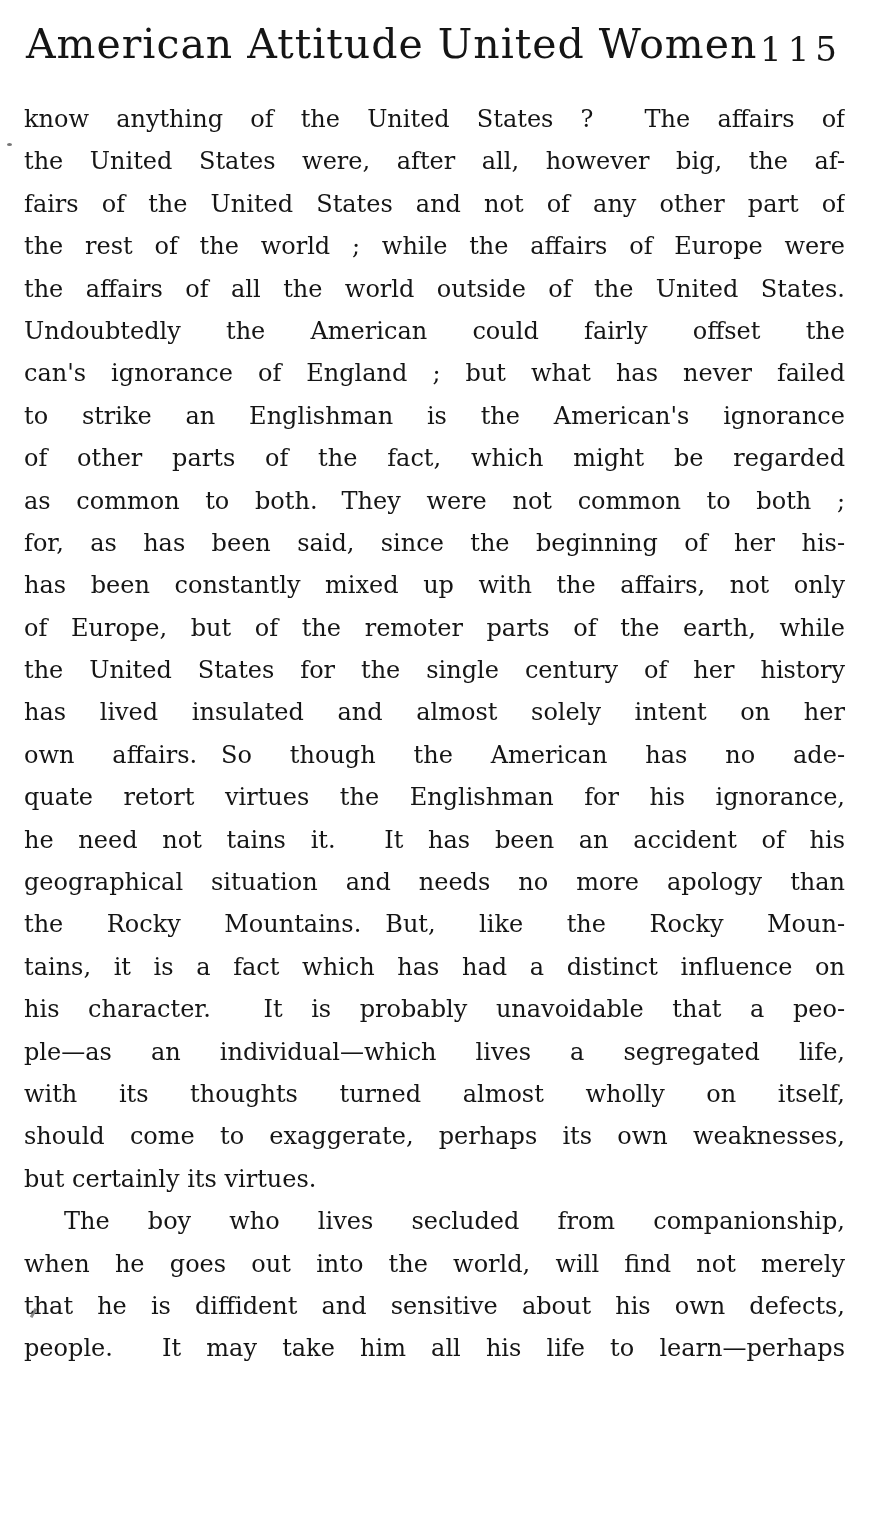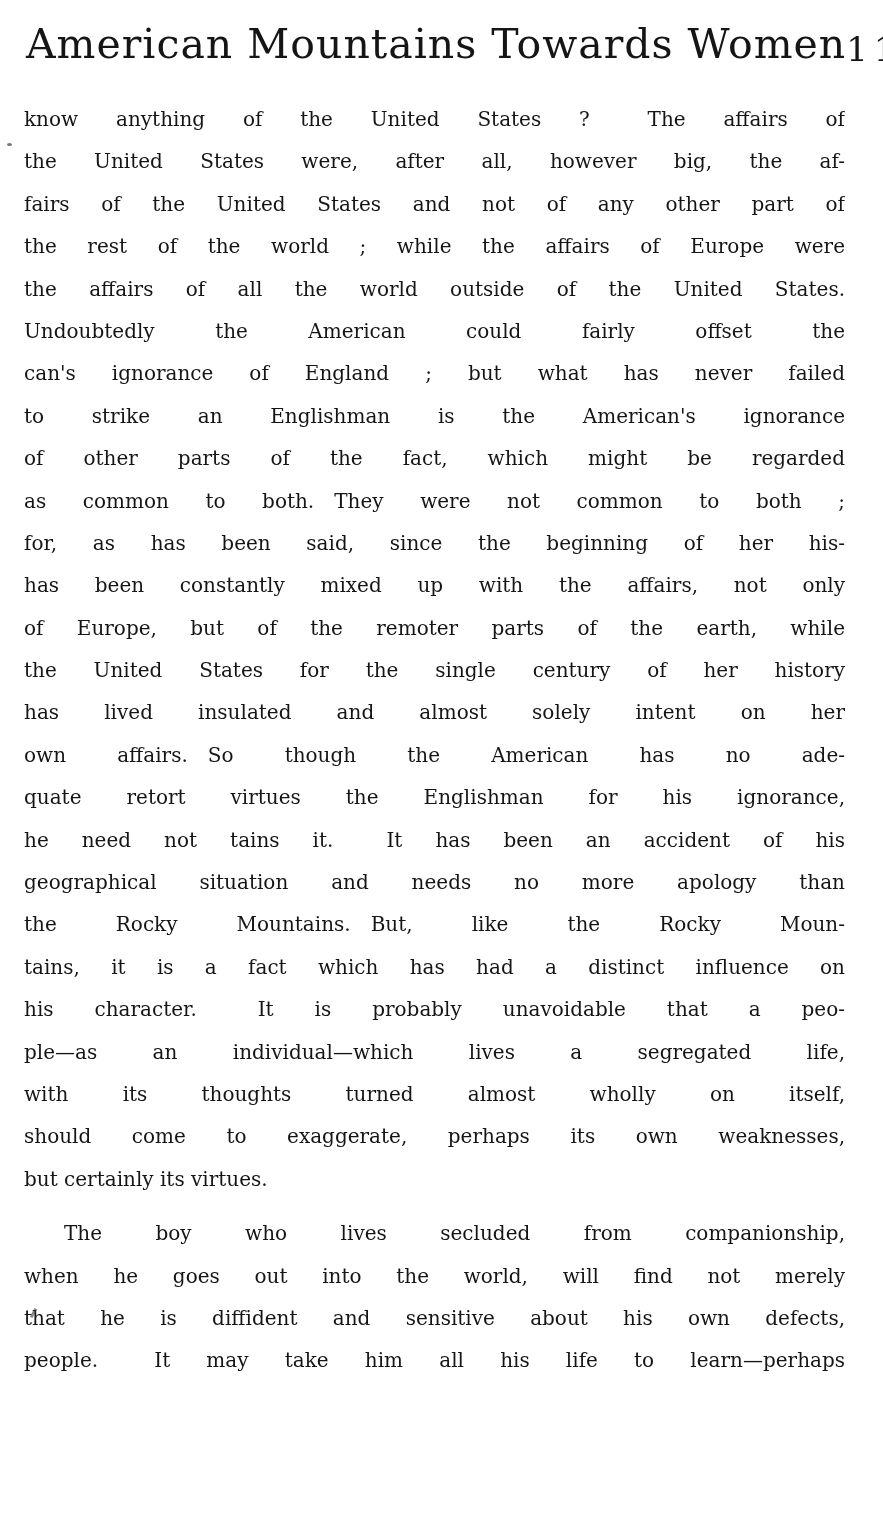--- a/index.html
+++ b/index.html
@@ -28,37 +28,36 @@
     letter-spacing: 1px;
     white-space: nowrap;
   }
   .pagenum {
     font-size: 34px;
     letter-spacing: 6px;
     transform: translateY(3px);
   }
   .text {
     padding: 30px 38px 0 24px;
-    font-size: 20px;
+    font-size: 24px;
     line-height: 42.4px;
   }
   .line {
     text-align: justify;
     text-align-last: justify;
     height: 42.4px;
     overflow: hidden;
     white-space: pre-wrap;
   }
   .line.no-just {
     text-align: right;
     text-align-last: left;
   }
   .line.indent {
     text-indent: 40px;
-    margin-top: 12px;
   }
   
   .artifact-dot {
     position: absolute;
     left: 7px;
     top: 143px;
     width: 5px;
     height: 3px;
     background: #3a3a3a;
     border-radius: 50%;
@@ -76,21 +75,21 @@
   }
 </style>
 </head>
 <body>
 
 <div class="page">
   <div class="artifact-dot"></div>
   <div class="artifact-tick"></div>
 
   <div class="header">
-    <span class="title">American Mountains Towards Women</span>
+    <span class="title">American Attitude United Women</span>
     <span class="pagenum">115</span>
   </div>
 
   <div class="text">
     <div class="line">know anything of the United States ?  The affairs of</div>
     <div class="line">the United States were, after all, however big, the af-</div>
     <div class="line">fairs of the United States and not of any other part of</div>
     <div class="line">the rest of the world ; while the affairs of Europe were</div>
     <div class="line">the affairs of all the world outside of the United States.</div>
     <div class="line">Undoubtedly the American could fairly offset the</div>

